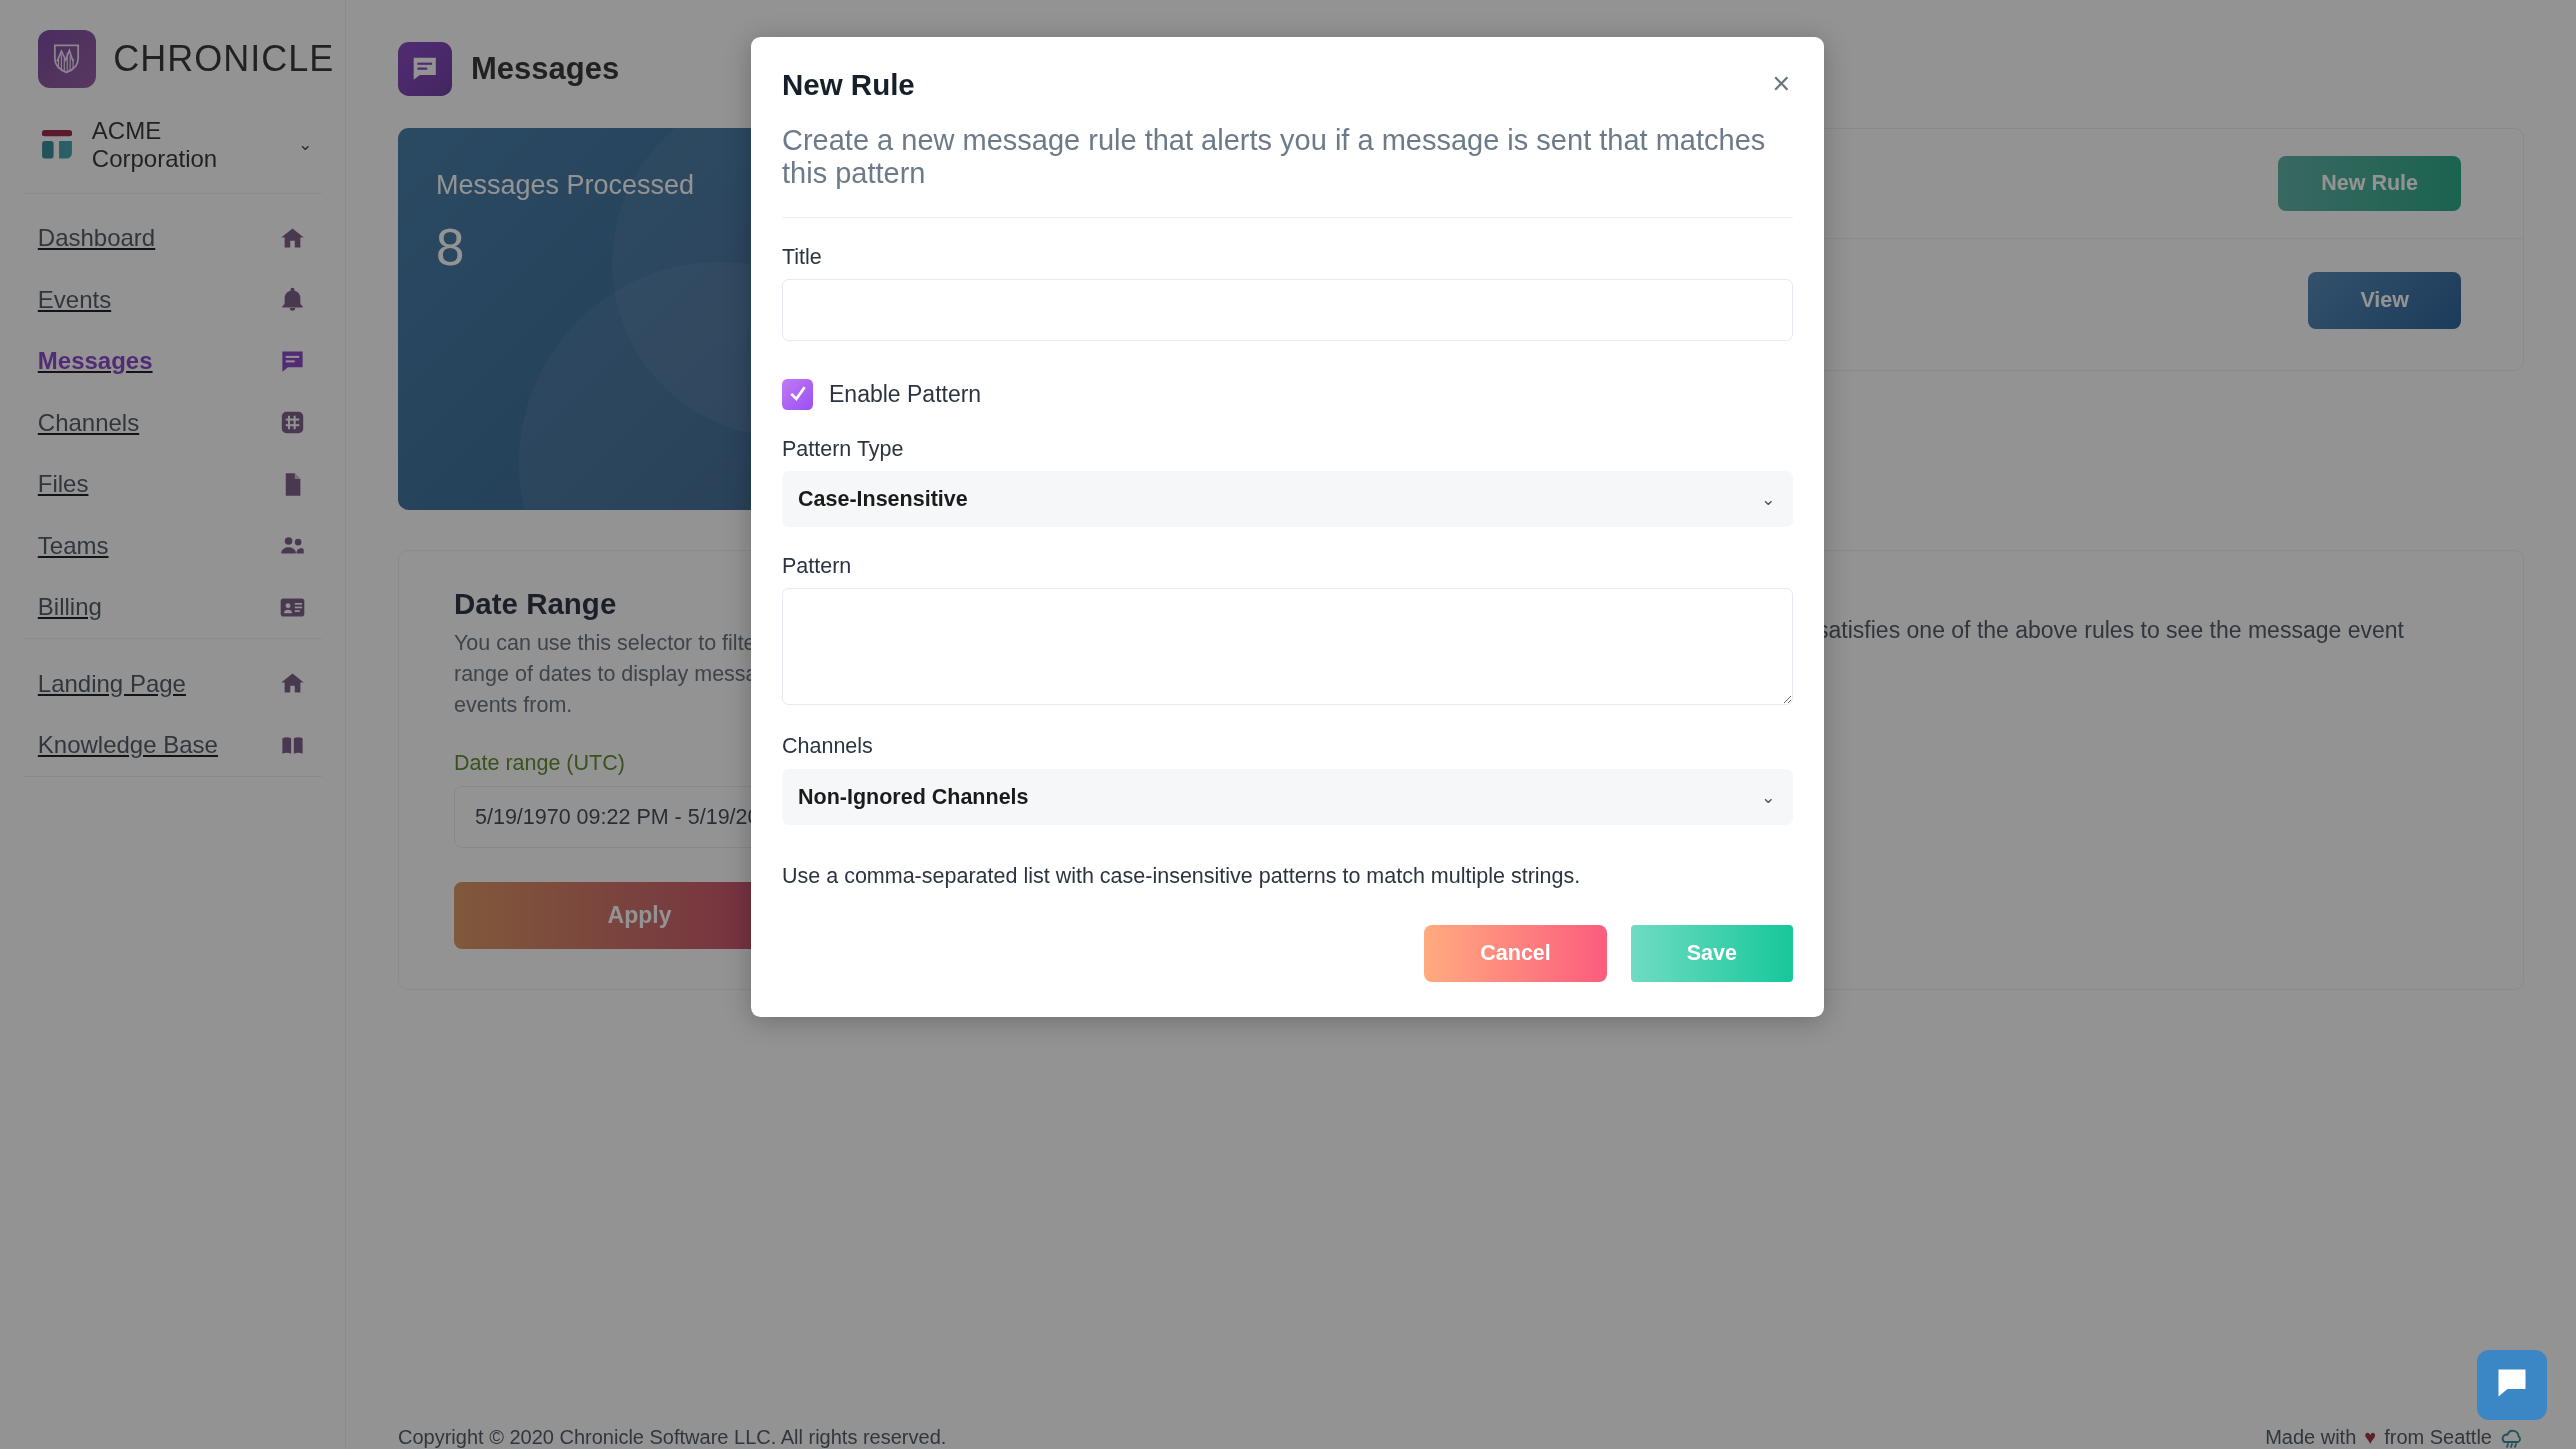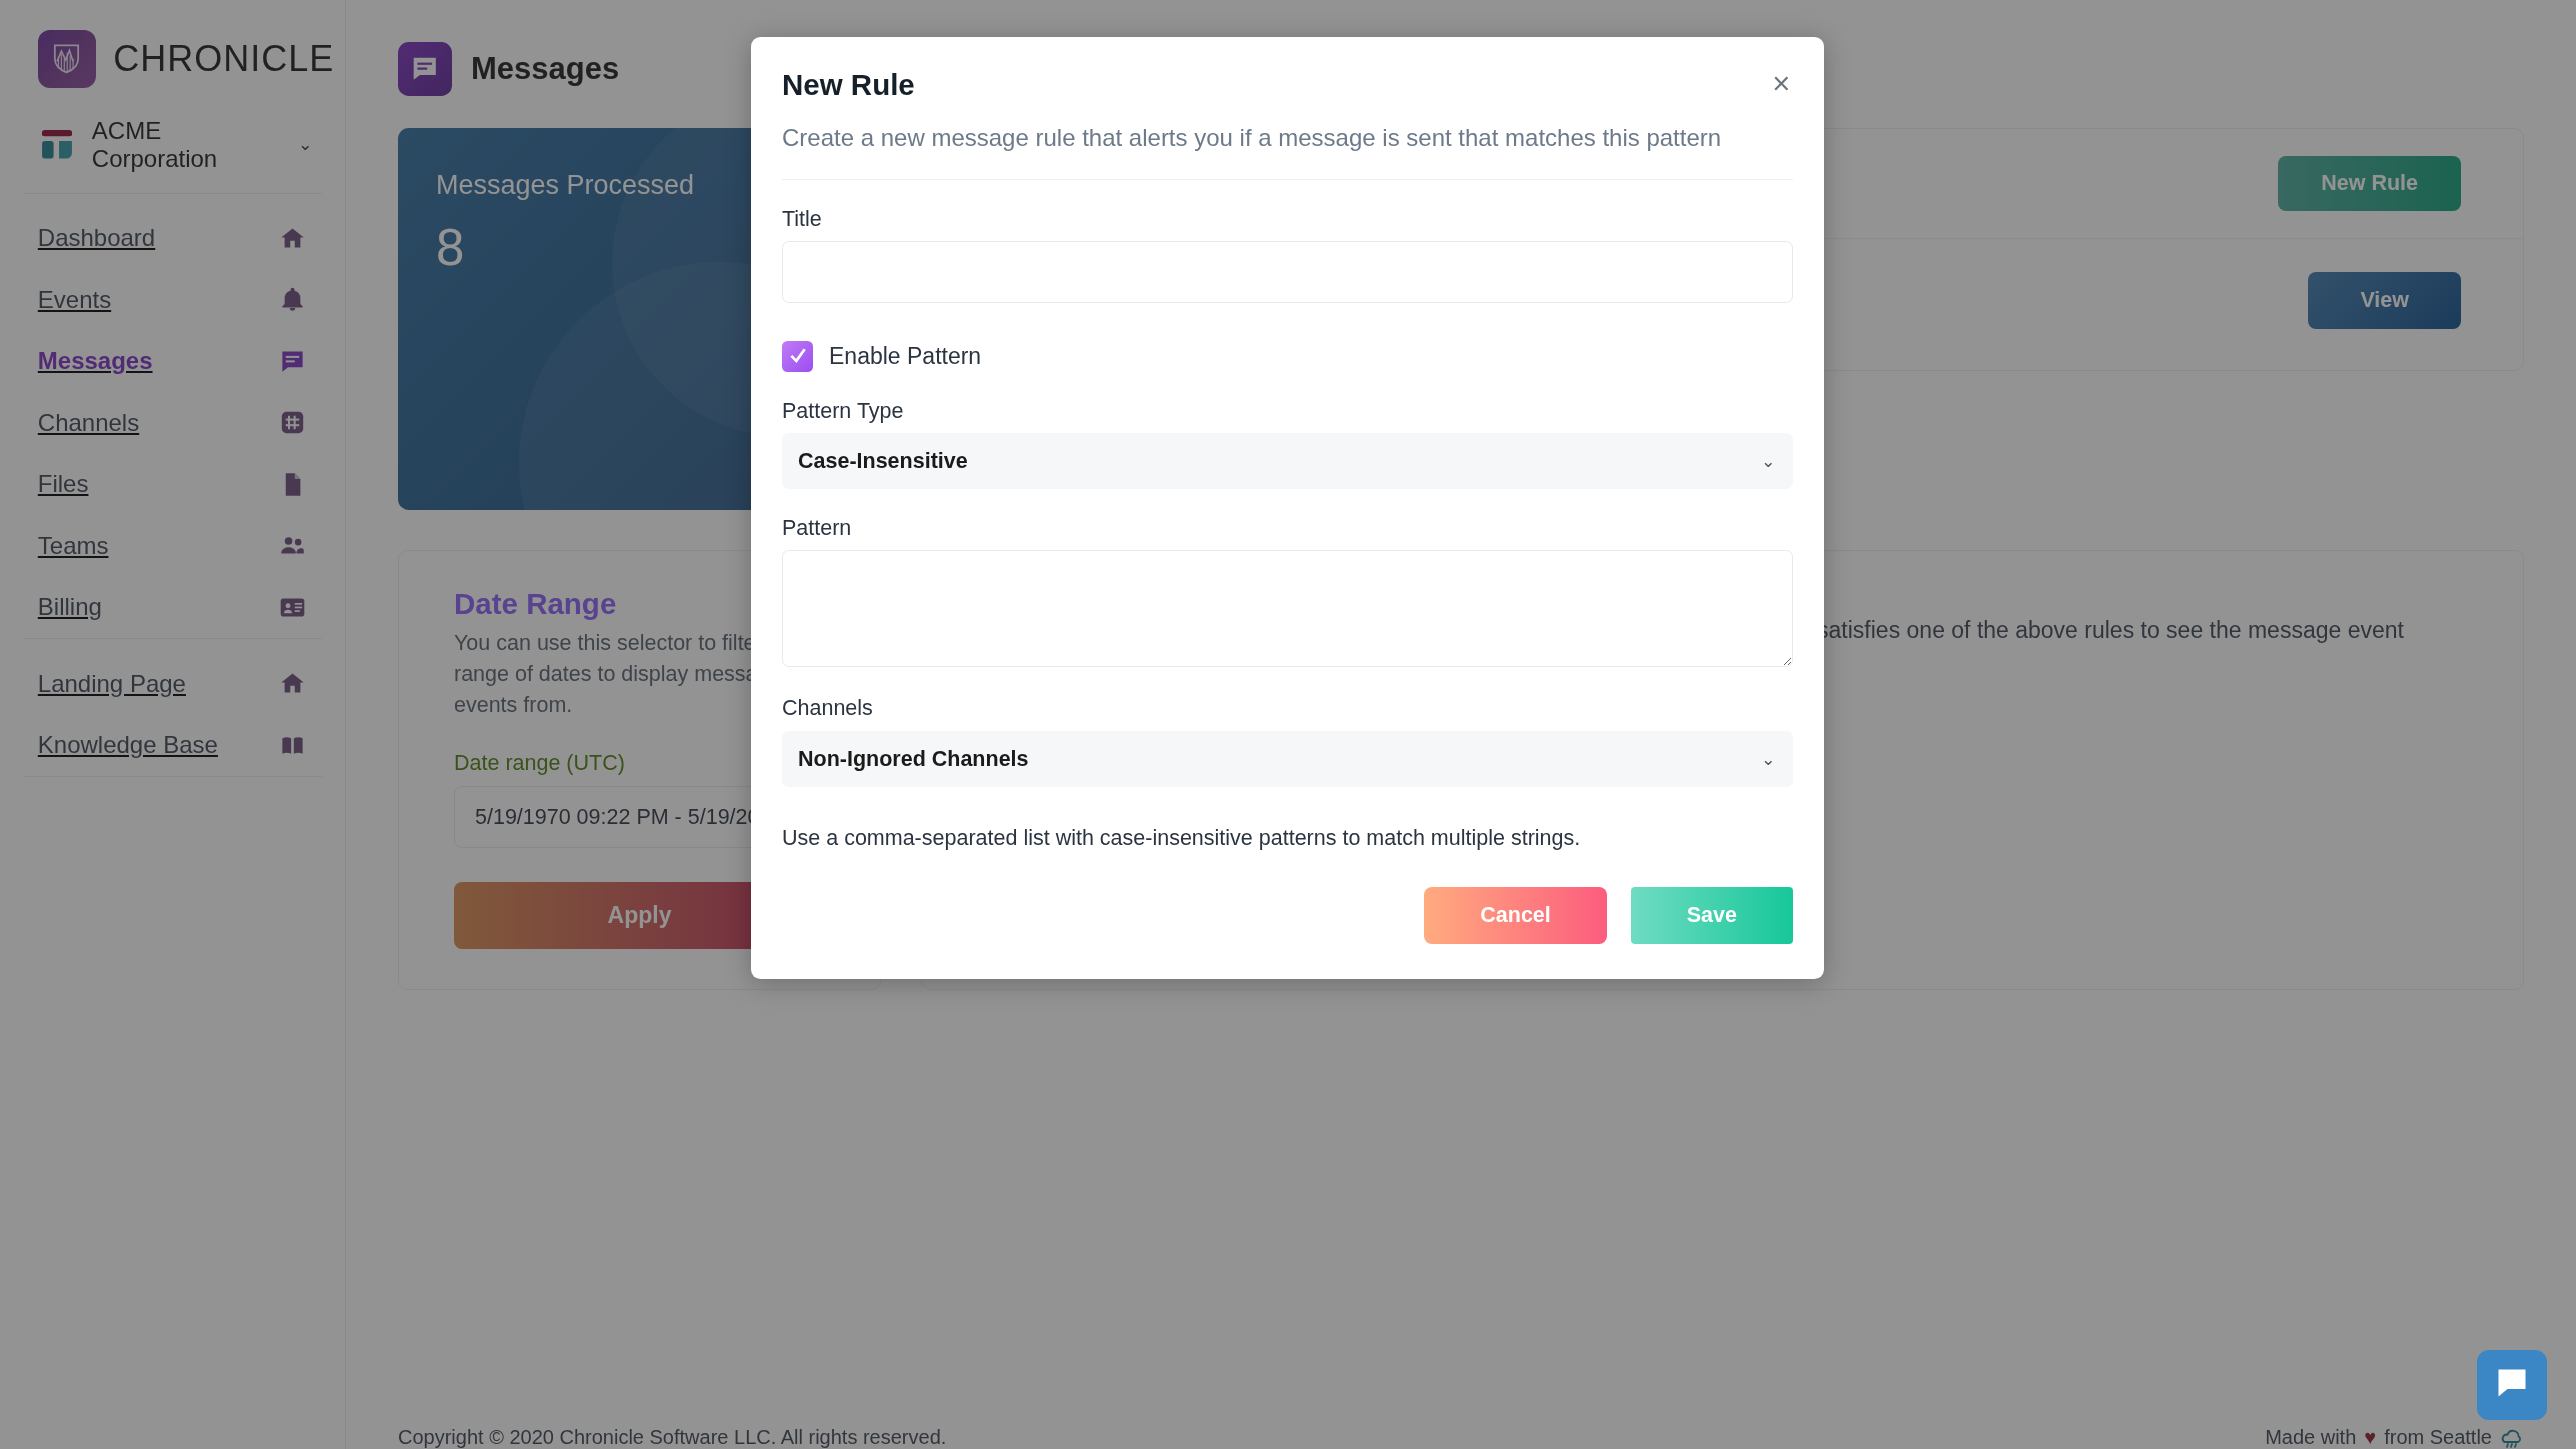--- a/index.html
+++ b/index.html
@@ -218,21 +218,21 @@
     align-items: stretch;
   }
   .date-card {
     width: 483px;
     flex: 0 0 483px;
     background: #ffffff;
     border: 1.3px solid #e9ecef;
     border-radius: 9.4px;
     padding: 36px 55px 40px 55px;
   }
-  .date-title { font-size: 29.5px; color: #8b5cf6; font-weight: 700; }
+  .date-title { font-size: 29.5px; color: #0f172a; font-weight: 700; }
   .date-desc { font-size: 21.5px; color: #55606c; line-height: 1.45; margin-top: 6.7px; }
   .date-flabel { font-size: 21.5px; color: #4d7c0f; margin-top: 29.5px; }
   .date-input {
     width: 100%;
     margin-top: 10.7px;
     padding: 17.4px 20px;
     border: 1.3px solid #e6e9ef;
     border-radius: 8px;
     background: #ffffff;
     font-size: 21.5px;
@@ -328,21 +328,21 @@
   }
   .modal-title { font-size: 29.5px; color: #15202b; font-weight: 700; }
   .modal-close {
     border: none; background: transparent;
     font-size: 31px; line-height: 1;
     color: #6c757d; cursor: pointer;
     padding: 0 2.7px;
   }
   .modal-body { padding: 0 31px 0 31px; }
   .modal-desc {
-    font-size: 24px;
+    font-size: 29px;
     color: #6c7a89;
     padding: 21.5px 0 0 0;
     border-bottom: 1.3px solid #edeff2;
     padding-bottom: 27px;
   }
 
   .field { margin-top: 27px; }
   .field-label { font-size: 21.5px; color: #2b3440; }
   .text-input {
     width: 100%;

